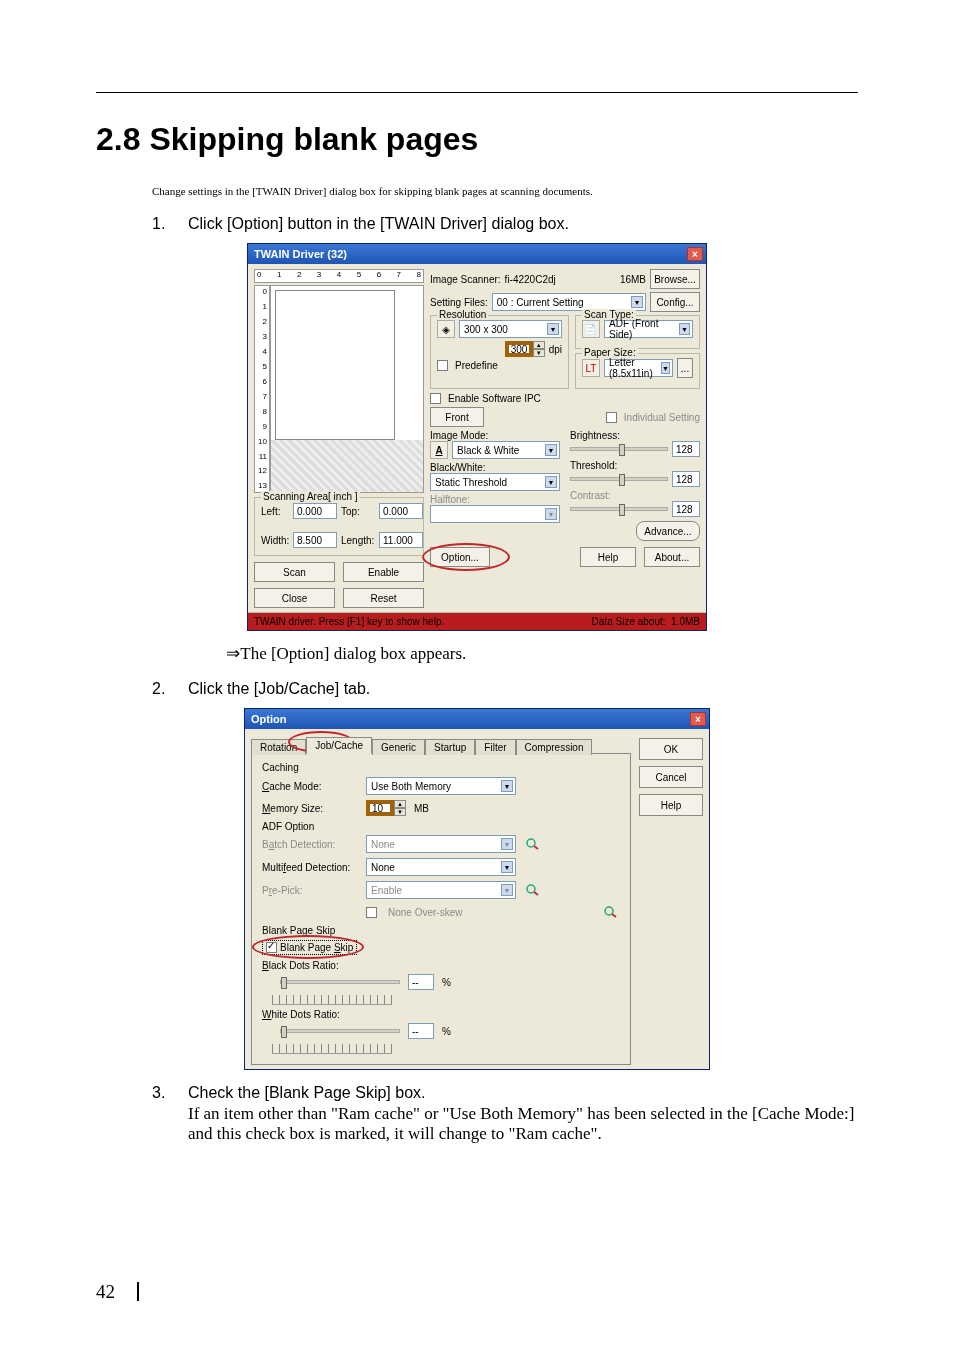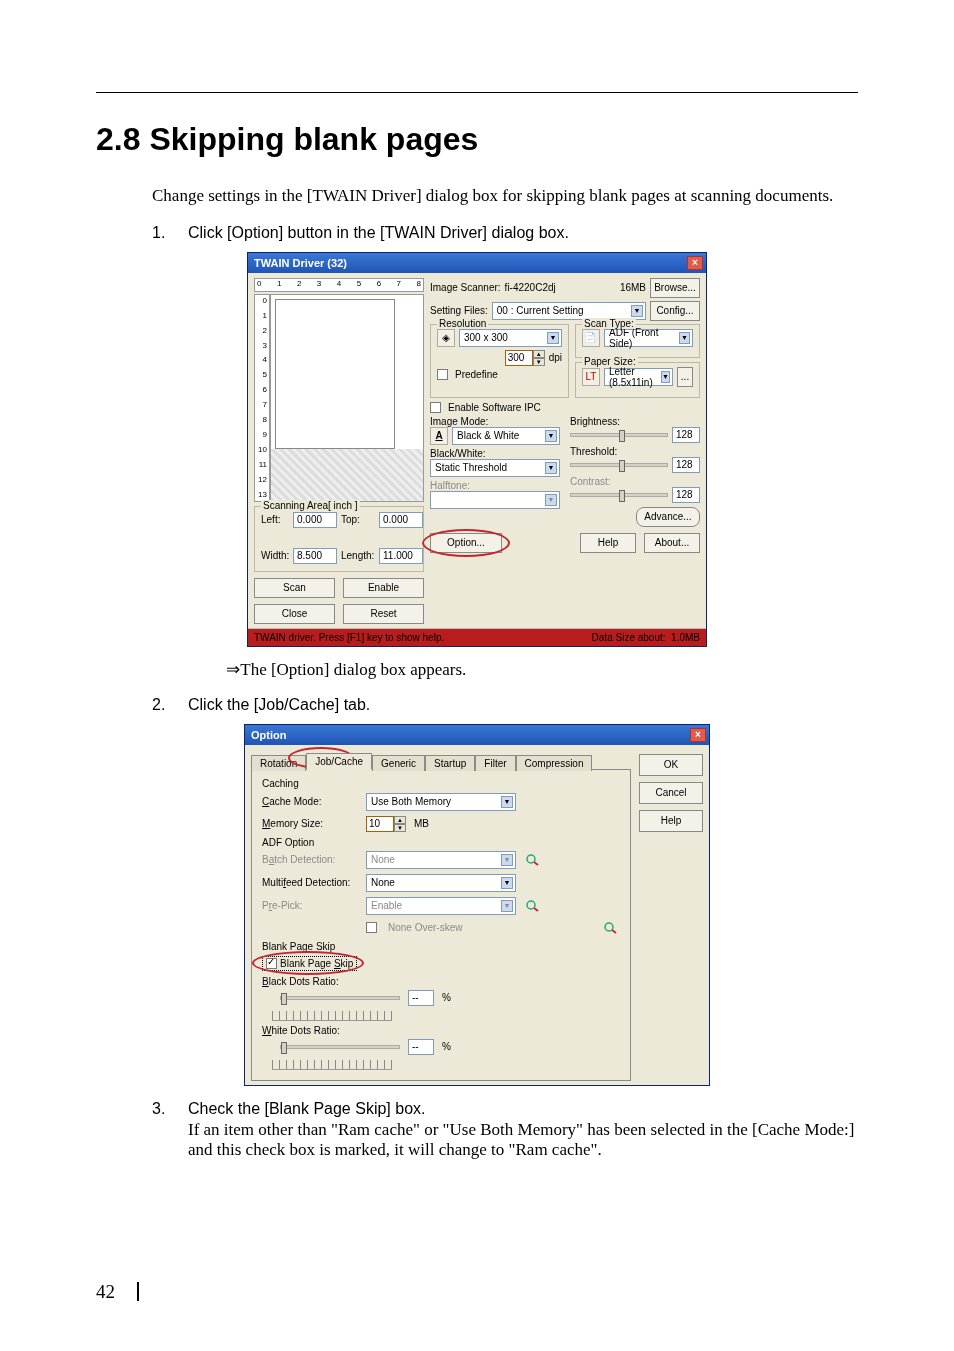--- a/index.html
+++ b/index.html
@@ -7,21 +7,21 @@
     font-family: "Times New Roman", serif;
     width: 954px;
     height: 1351px;
     background: #fff;
     color: #000;
     position: relative;
     padding: 92px 96px 40px 96px;
   }
   .hr-top { border: none; border-top: 1.5px solid #000; margin-bottom: 28px; }
   .heading { font-size: 32px; font-weight: bold; margin-bottom: 26px; font-family: Arial, sans-serif; }
-  .para { font-size: 17px; line-height: 1.4; margin: 12px 0 16px 56px; }
+  .para { font-size: 11px; line-height: 1.4; margin: 12px 0 16px 56px; }
   .step {
     font-size: 16px;
     margin: 0 0 10px 56px;
     display: flex;
     gap: 18px;
     font-family: Arial, sans-serif;
   }
   .step-num { min-width: 18px; }
   .step-body { flex: 1; }
   .step-body .serif { font-family: "Times New Roman", serif; font-size: 17px; }
@@ -70,34 +70,34 @@
 
   .preview-area { display:flex; margin-top:2px; }
   .preview-box { flex:1; height: 208px; background:#fff; border:1px solid #999; position:relative; overflow:hidden; }
   .preview-page { position:absolute; left:4px; top:4px; width:120px; height:150px; background:#fff; border:1px solid #888; }
   .preview-hatched { position:absolute; left:0; top:154px; right:0; bottom:0;
     background: repeating-linear-gradient(45deg,#ddd,#ddd 3px,#eee 3px,#eee 6px); }
 
   .fieldset { border:1px solid #bcb8a6; padding:5px 6px 7px 6px; margin-top:4px; position:relative; }
   .fieldset .legend { position:absolute; top:-7px; left:6px; background:#ece9d8; padding:0 2px; font-size:10px; }
 
-  .scan-grid { display:grid; grid-template-columns: 28px 44px 34px 44px; gap:20px 4px; align-items:center; font-size:10px; }
+  .scan-grid { display:grid; grid-template-columns: 28px 44px 34px 44px; gap:13px 4px; align-items:center; font-size:10px; }
   .inp-s { height:16px; border:1px solid #7f9db9; background:#fff; padding:0 3px; font-size:10px; font-family:inherit; width:100%; }
 
   .btnrow { display:flex; gap:8px; margin-top:6px; justify-content:space-between;}
   .wbtn { height: 20px; border:1px solid #888; background:#f4f2e8; font-size:10px; font-family:inherit; }
   .wbtn.grow { flex:1; }
 
   .r-row { display:flex; align-items:center; gap:4px; margin-bottom:3px; }
   .lbl { font-size:10px; }
   .dd { height:18px; border:1px solid #7f9db9; background:#fff; display:flex; align-items:center; justify-content:space-between; padding:0 2px 0 4px; font-size:10px; }
   .dd .arr { width:12px; height:12px; background:#cdd9ee; border:1px solid #7f9db9; display:flex;align-items:center;justify-content:center; font-size:7px; }
   .mini-ico { width:18px; height:18px; border:1px solid #aaa; display:flex;align-items:center;justify-content:center; background:#f3f0e3; }
   .spn { display:flex; }
-  .spn input{ width:28px; height:16px; border:1px solid #a16207; font-size:10px; padding:0 2px;}
+  .spn input{ width:28px; height:16px; border:4px solid #a16207; font-size:10px; padding:0 2px;}
   .spn .ud { width:12px; display:flex; flex-direction:column; }
   .spn .ud div{ flex:1; border:1px solid #888; background:#e8e5d5; font-size:6px; text-align:center; line-height:6px;}
   .slider { height:4px; background:#d6d2c2; border:1px solid #aaa; position:relative; }
   .slider .thumb{ position:absolute; top:-4px; left:50%; width:6px; height:12px; background:#d6d2c2; border:1px solid #666; }
   .grp { border:1px solid #bcb8a6; padding:4px 6px 7px 6px; margin-bottom:4px; position:relative;}
   .grp .glegend{ position:absolute; top:-7px; left:6px; background:#ece9d8; padding:0 2px; font-size:10px;}
   .dim{ color:#8a8a8a; }
   .chk { width:11px; height:11px; border:1px solid #7a7a7a; background:#fff; display:inline-block; margin-right:3px; vertical-align:middle;}
   .statusbar{ border-top:1px solid #bbb; height:18px; display:flex; align-items:center; justify-content:space-between; padding:0 6px; font-size:10px; background:#b91c1c;}
 
@@ -281,20 +281,26 @@
                 <button class="wbtn" style="width:16px;padding:0;">...</button>
               </div>
             </div>
           </div>
         </div>
 
         <div class="r-row">
               <span class="chk"></span>
               <span class="lbl">Enable Software IPC</span>
             </div>
+        <div class="r-row">
+          <button class="wbtn" style="width:54px;">Front</button>
+          <span style="flex:1;"></span>
+          <span class="chk dim"></span>
+          <span class="lbl dim">Individual Setting</span>
+        </div>
 
         <div style="display:flex; gap:10px;">
           <div style="flex:1;">
             <div class="lbl">Image Mode:</div>
             <div class="r-row">
               <div class="mini-ico" style="text-decoration:underline;font-weight:bold;">A</div>
               <div class="dd" style="flex:1;">
                     <span>Black &amp; White</span>
                     <span class="arr">▼</span>
                   </div>
@@ -330,21 +336,21 @@
                   <div class="slider dim" style="flex:1;">
                     <div class="thumb"></div>
                   </div>
                   <input class="inp-s" style="width: 28px;" value="128">
                 </div>
             <div style="text-align:right;margin-top:4px;"><button class="wbtn" style="width:64px;border-radius:8px;">Advance...</button></div>
           </div>
         </div>
 
         <div class="btnrow" style="margin-top:6px; position:relative;">
-          <button class="wbtn" style="width:72px;">Option...</button>
+          <button class="wbtn" style="width:60px;">Option...</button>
           <span style="flex:1;"></span>
           <button class="wbtn" style="width:56px;">Help</button>
           <button class="wbtn" style="width:56px;">About...</button>
           <div class="option-oval" style="left:-8px; top:-4px; width:88px; height:28px;"></div>
         </div>
       </div>
     </div>
   </div>
   <div class="statusbar">
     <span>TWAIN driver. Press [F1] key to show help.</span>

